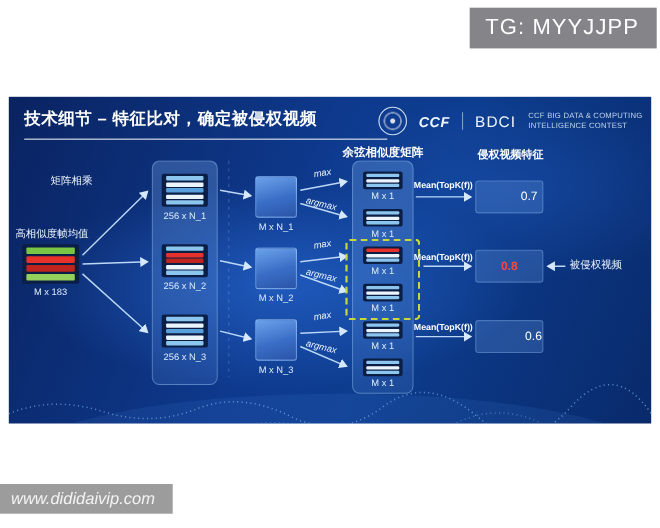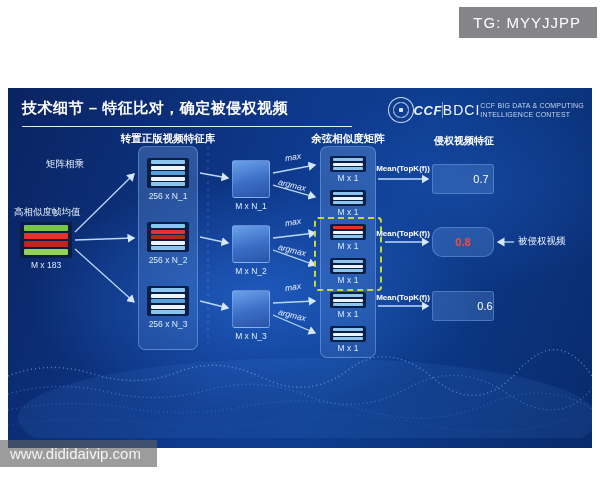--- a/index.html
+++ b/index.html
@@ -5,43 +5,43 @@
   html,body{margin:0;padding:0;}
   body{
     width:600px;height:480px;position:relative;overflow:hidden;
     background:#ffffff;
     font-family:"Liberation Sans",sans-serif;
   }
   
   .tg-badge{
     position:absolute;top:7px;right:3px;
     background:rgba(84,84,92,.72);color:#fff;
-    font-size:15px;letter-spacing:1px;padding:7px 16px 7px 14px;
+    font-size:20px;letter-spacing:1px;padding:7px 16px 7px 14px;
   }
   .watermark{
     position:absolute;left:0;bottom:13px;
     background:rgba(96,96,96,.62);color:#f4f4f4;
-    font-size:15px;padding:5px 16px 5px 10px;
+    font-size:15px;padding:5px 16px 5px 10px;font-style:italic;
   }
   
   .slide{
-    position:absolute;left:8px;top:88px;width:584px;height:360px;overflow:hidden;
+    position:absolute;left:8px;top:88px;width:584px;height:297px;overflow:hidden;
     background:
       radial-gradient(ellipse 55% 45% at 42% 58%, rgba(45,115,225,.55), rgba(45,115,225,0) 70%),
       radial-gradient(ellipse 45% 40% at 78% 28%, rgba(35,95,200,.35), rgba(35,95,200,0) 70%),
       linear-gradient(112deg,#0a2361 0%,#0e3a8e 45%,#0d3d8f 60%,#092a6b 100%);
   }
   .overlay{position:absolute;left:0;top:0;pointer-events:none;}
   .slide-title{
     position:absolute;left:14px;top:11px;
     font-size:15px;font-weight:bold;color:#fff;letter-spacing:.5px;white-space:nowrap;
   }
   .title-underline{position:absolute;left:14px;top:38px;width:330px;height:1px;background:rgba(255,255,255,.9);}
   
-  .logos{position:absolute;right:8px;top:9px;display:flex;align-items:center;gap:0;}
+  .logos{position:absolute;right:8px;top:9px;display:flex;align-items:center;gap:11px;}
   .emblem{
     width:26px;height:26px;border-radius:50%;box-sizing:border-box;
     border:1.5px solid rgba(228,240,253,.9);
     background:
       radial-gradient(circle at 50% 50%, rgba(255,255,255,.85) 0 2px, transparent 2.5px),
       radial-gradient(circle at 50% 50%, transparent 0 6.5px, rgba(255,255,255,.5) 7px 8px, transparent 8.5px);
   }
   .ccf{font-size:13px;font-weight:bold;color:#f0f6fd;letter-spacing:.5px;font-style:italic;}
   .logo-divider{width:1px;height:16px;background:rgba(220,235,250,.55);}
   .bdci{font-size:14px;font-weight:normal;color:#f0f6fd;letter-spacing:1px;}
@@ -150,21 +150,20 @@
   <div class="lbl" style="left:38px;top:70px;">矩阵相乘</div>
   <div class="lbl" style="left:6px;top:118px;">高相似度帧均值</div>
   <div class="mat query" style="left:12px;top:134px;width:52px;height:36px;">
     <i class="c-g"></i>
       <i class="c-r"></i>
       <i class="c-r2"></i>
       <i class="c-g2"></i>
   </div>
   <div class="dim" style="left:6px;top:172px;width:64px;">M x 183</div>
 
-  <div class="col-title" style="left:103px;top:44px;width:114px;">转置正版视频特征库</div>
   <div class="panel" style="left:130px;top:58px;width:60px;height:204px;"></div>
   <div class="mat" style="left:139px;top:70px;width:42px;height:30px;">
     <i class="c-lb"></i>
       <i class="c-w"></i>
       <i class="c-db"></i>
       <i class="c-w"></i>
       <i class="c-lb"></i>
   </div>
   <div class="dim" style="left:128px;top:103px;width:64px;">256 x N_1</div>
   <div class="mat" style="left:139px;top:134px;width:42px;height:30px;">
@@ -241,21 +240,21 @@
   <div class="dashed-box"></div>
 
   <div class="mean-lbl" style="left:368px;top:76px;">Mean(TopK(f))</div>
   <div class="mean-lbl" style="left:368px;top:141px;">Mean(TopK(f))</div>
   <div class="mean-lbl" style="left:368px;top:205px;">Mean(TopK(f))</div>
 
   <div class="col-title" style="left:412px;top:46px;width:88px;font-size:10px;">侵权视频特征</div>
   <div class="result-box" style="left:424px;top:76px;padding-left:36px;">
     <span>0.7</span>
   </div>
-  <div class="result-box" style="left:424px;top:139px;border-radius:10px;">
+  <div class="result-box" style="left:424px;top:139px;">
     <span class="hl">0.8</span>
   </div>
   <div class="result-box" style="left:424px;top:203px;padding-left:44px;">
     <span>0.6</span>
   </div>
 
   <div class="lbl" style="left:510px;top:147px;">被侵权视频</div>
 
 </div>
 

